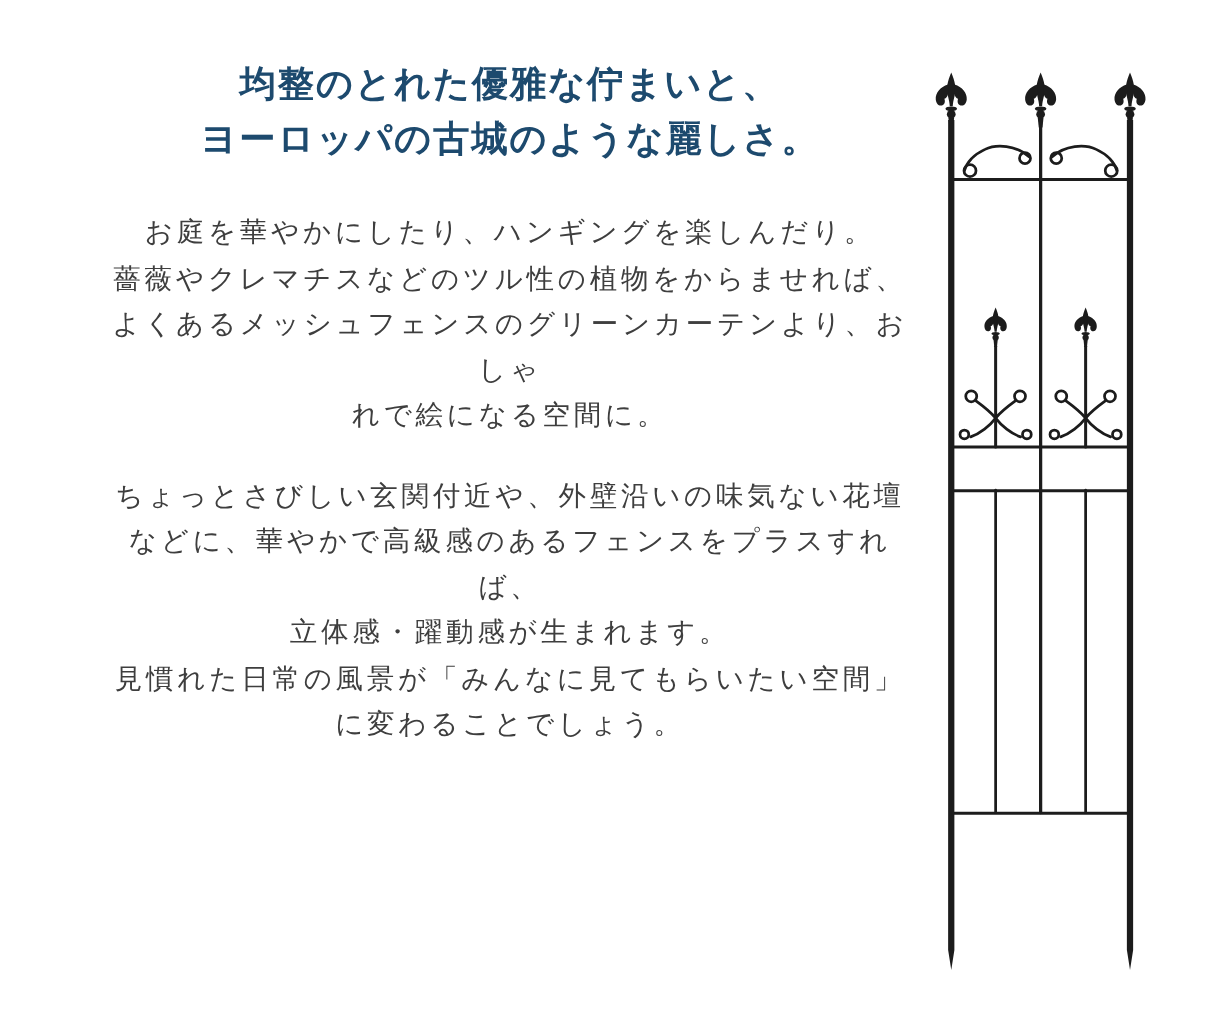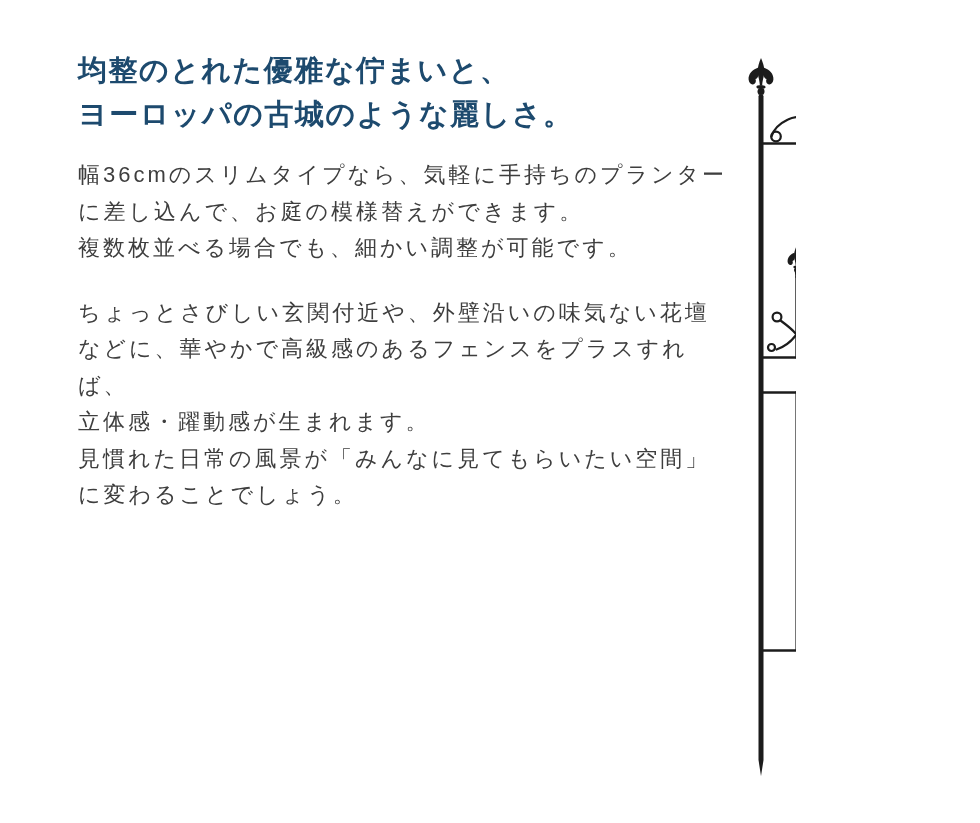--- a/index.html
+++ b/index.html
@@ -5,24 +5,25 @@
   :root{
     --heading-color:#1d4a6e;
     --body-color:#3e3e3e;
     --fence-color:#1c1c1c;
     --page-background:#ffffff;
   }
   *{margin:0;padding:0;box-sizing:border-box;}
   html,body{background:var(--page-background);}
   .canvas{
     position:relative;
-    width:796px;height:823px;
+    width:980px;height:823px;
     background:var(--page-background);
     overflow:hidden;
-    font-family:Liberation Sans, sans-serif;
+    font-family:Liberation Mono, monospace;
+    text-align:center;
   }
   .text-col{
     position:absolute;left:78px;top:48px;width:660px;
   }
   .heading{
     font-size:29px;line-height:44px;letter-spacing:1.5px;
     font-weight:600;color:var(--heading-color);
     white-space:pre-line;
   }
   .para{
@@ -40,23 +41,24 @@
   .image-col svg{display:block;width:100%;height:100%;}
 </style>
 </head>
 <body>
 
 <div class="canvas">
 
   <div class="text-col">
     <h2 class="heading">均整のとれた優雅な佇まいと、
 ヨーロッパの古城のような麗しさ。</h2>
-    <p class="para p3">幅36cmのスリムタイプなら、気軽に手持ちのプランター
-に差し込んで、お庭の模様替えができます。
-複数枚並べる場合でも、細かい調整が可能です。</p>
+    <p class="para p2">お庭を華やかにしたり、ハンギングを楽しんだり。
+薔薇やクレマチスなどのツル性の植物をからませれば、
+よくあるメッシュフェンスのグリーンカーテンより、おしゃ
+れで絵になる空間に。</p>
     <p class="para p4">ちょっとさびしい玄関付近や、外壁沿いの味気ない花壇
 などに、華やかで高級感のあるフェンスをプラスすれば、
 立体感・躍動感が生まれます。
 見慣れた日常の風景が「みんなに見てもらいたい空間」
 に変わることでしょう。</p>
   </div>
 
   <div class="image-col">
     <svg viewBox="735 45 190 745" xmlns="http://www.w3.org/2000/svg">
       <defs>

